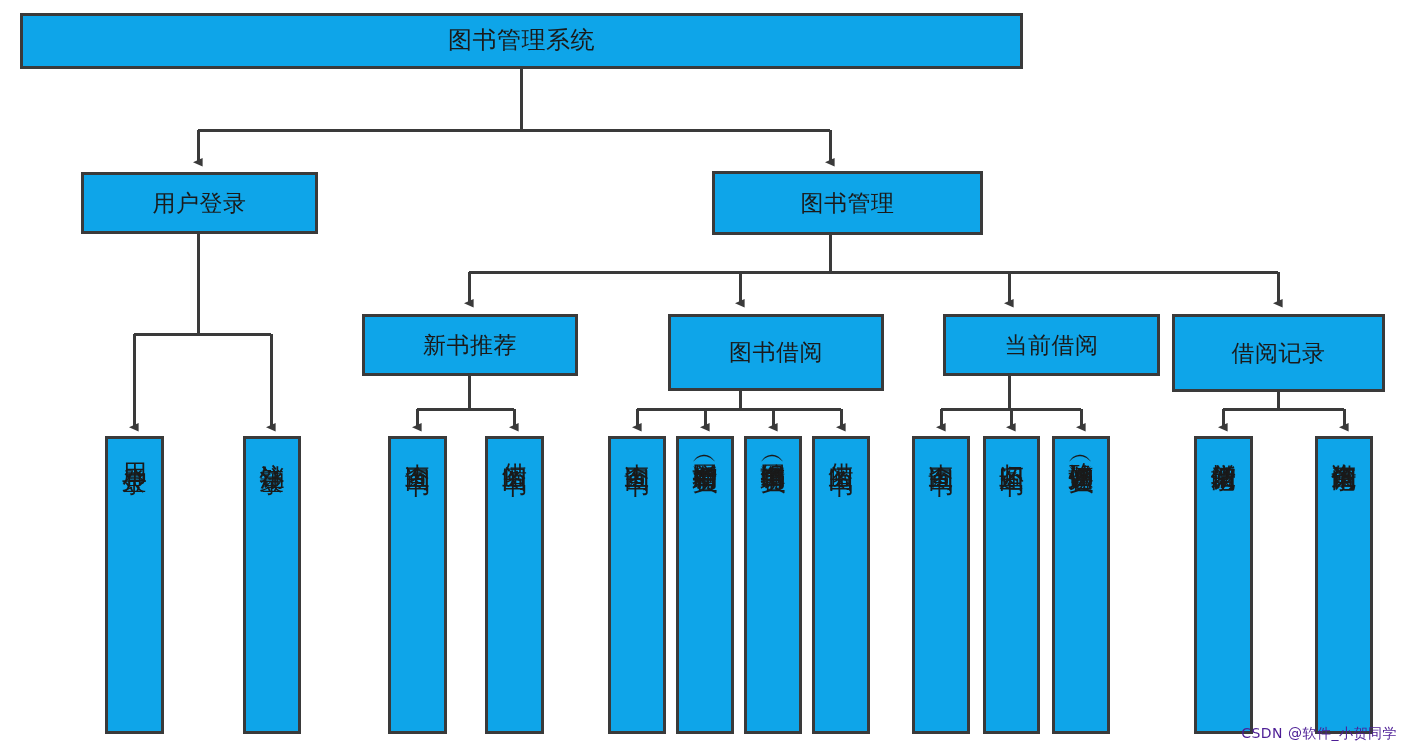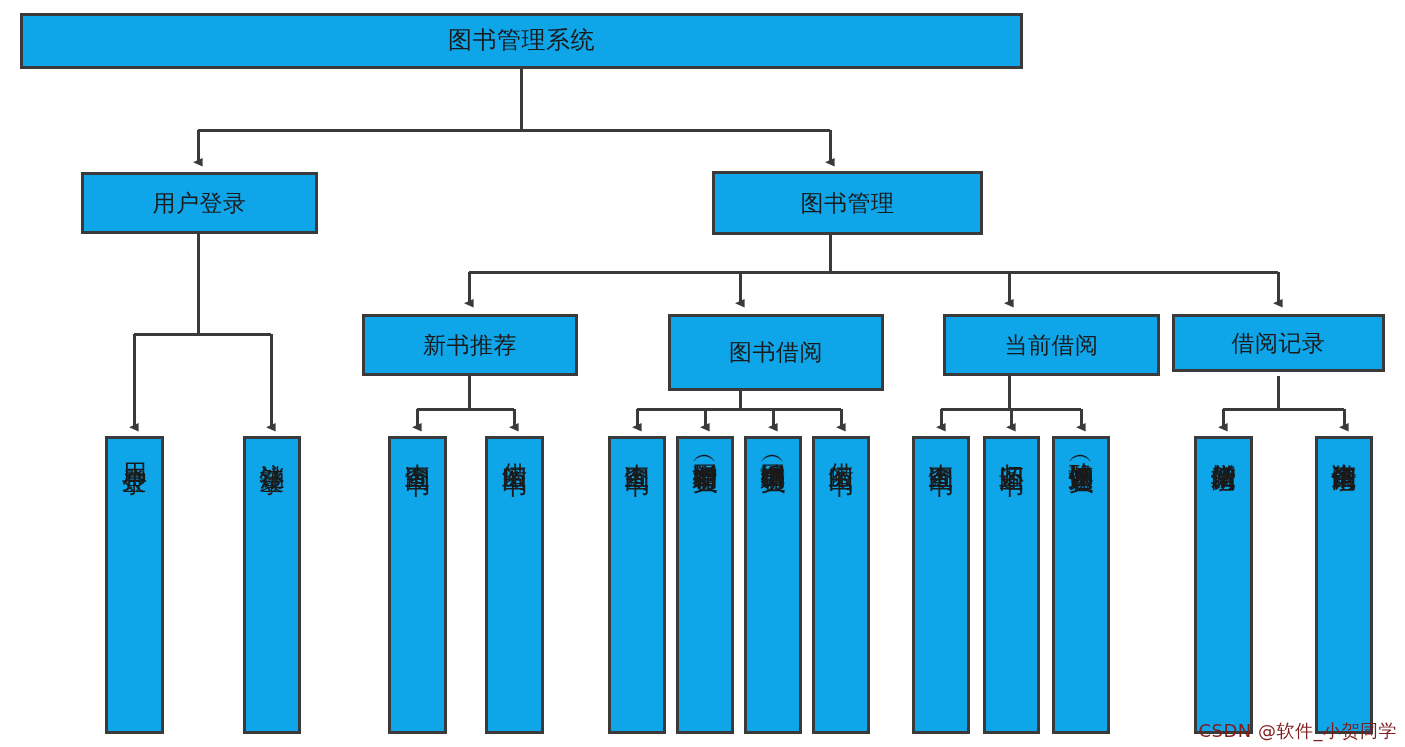--- a/index.html
+++ b/index.html
@@ -60,22 +60,22 @@
   }
   .node.vert.tall-text .label {
     font-size: 25px;
     letter-spacing: 1px;
   }
   #root-node .label { font-size: 24px; }
   #watermark {
     position: absolute;
     right: 8px;
     bottom: 4px;
-    font-size: 18px;
-    color: #7f1d1d;
+    font-size: 14px;
+    color: #4c1d95;
     letter-spacing: 0.5px;
     white-space: nowrap;
     font-family: "DejaVu Sans", "Liberation Sans", sans-serif;
     text-align: right;
   }
 </style>
 </head>
 <body>
 
 <div id="canvas">
@@ -147,21 +147,21 @@
 
   <div class="node horiz" style="left:362px; top:314px; width:216px; height:62px;">
     <span class="label">新书推荐</span>
   </div>
   <div class="node horiz" style="left:632px; top:314px; width:216px; height:77px;margin-left:36px;">
     <span class="label">图书借阅</span>
   </div>
   <div class="node horiz" style="left:901px; top:314px; width:217px; height:62px;margin-left:42px;">
     <span class="label">当前借阅</span>
   </div>
-  <div class="node horiz" style="left:1172px; top:314px; width:213px; height:58px;">
+  <div class="node horiz" style="left:1172px; top:314px; width:213px; height:78px;">
     <span class="label">借阅记录</span>
   </div>
 
   <div class="node vert" style="left:105px; top:436px; width:59px; height:298px;">
     <span class="label">用户登录</span>
   </div>
   <div class="node vert" style="left:243px; top:436px; width:58px; height:298px;">
     <span class="label">注销登录</span>
   </div>
 

